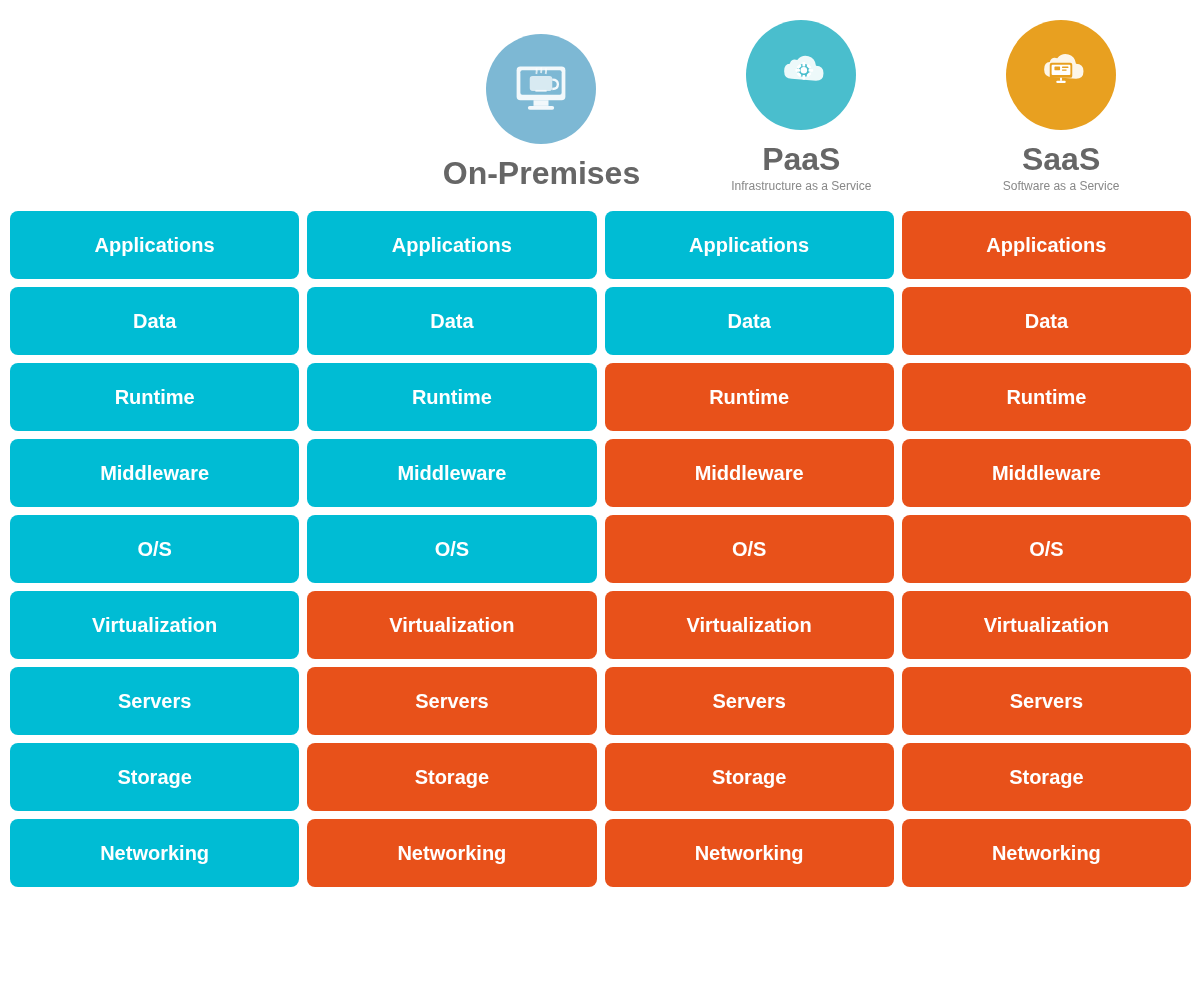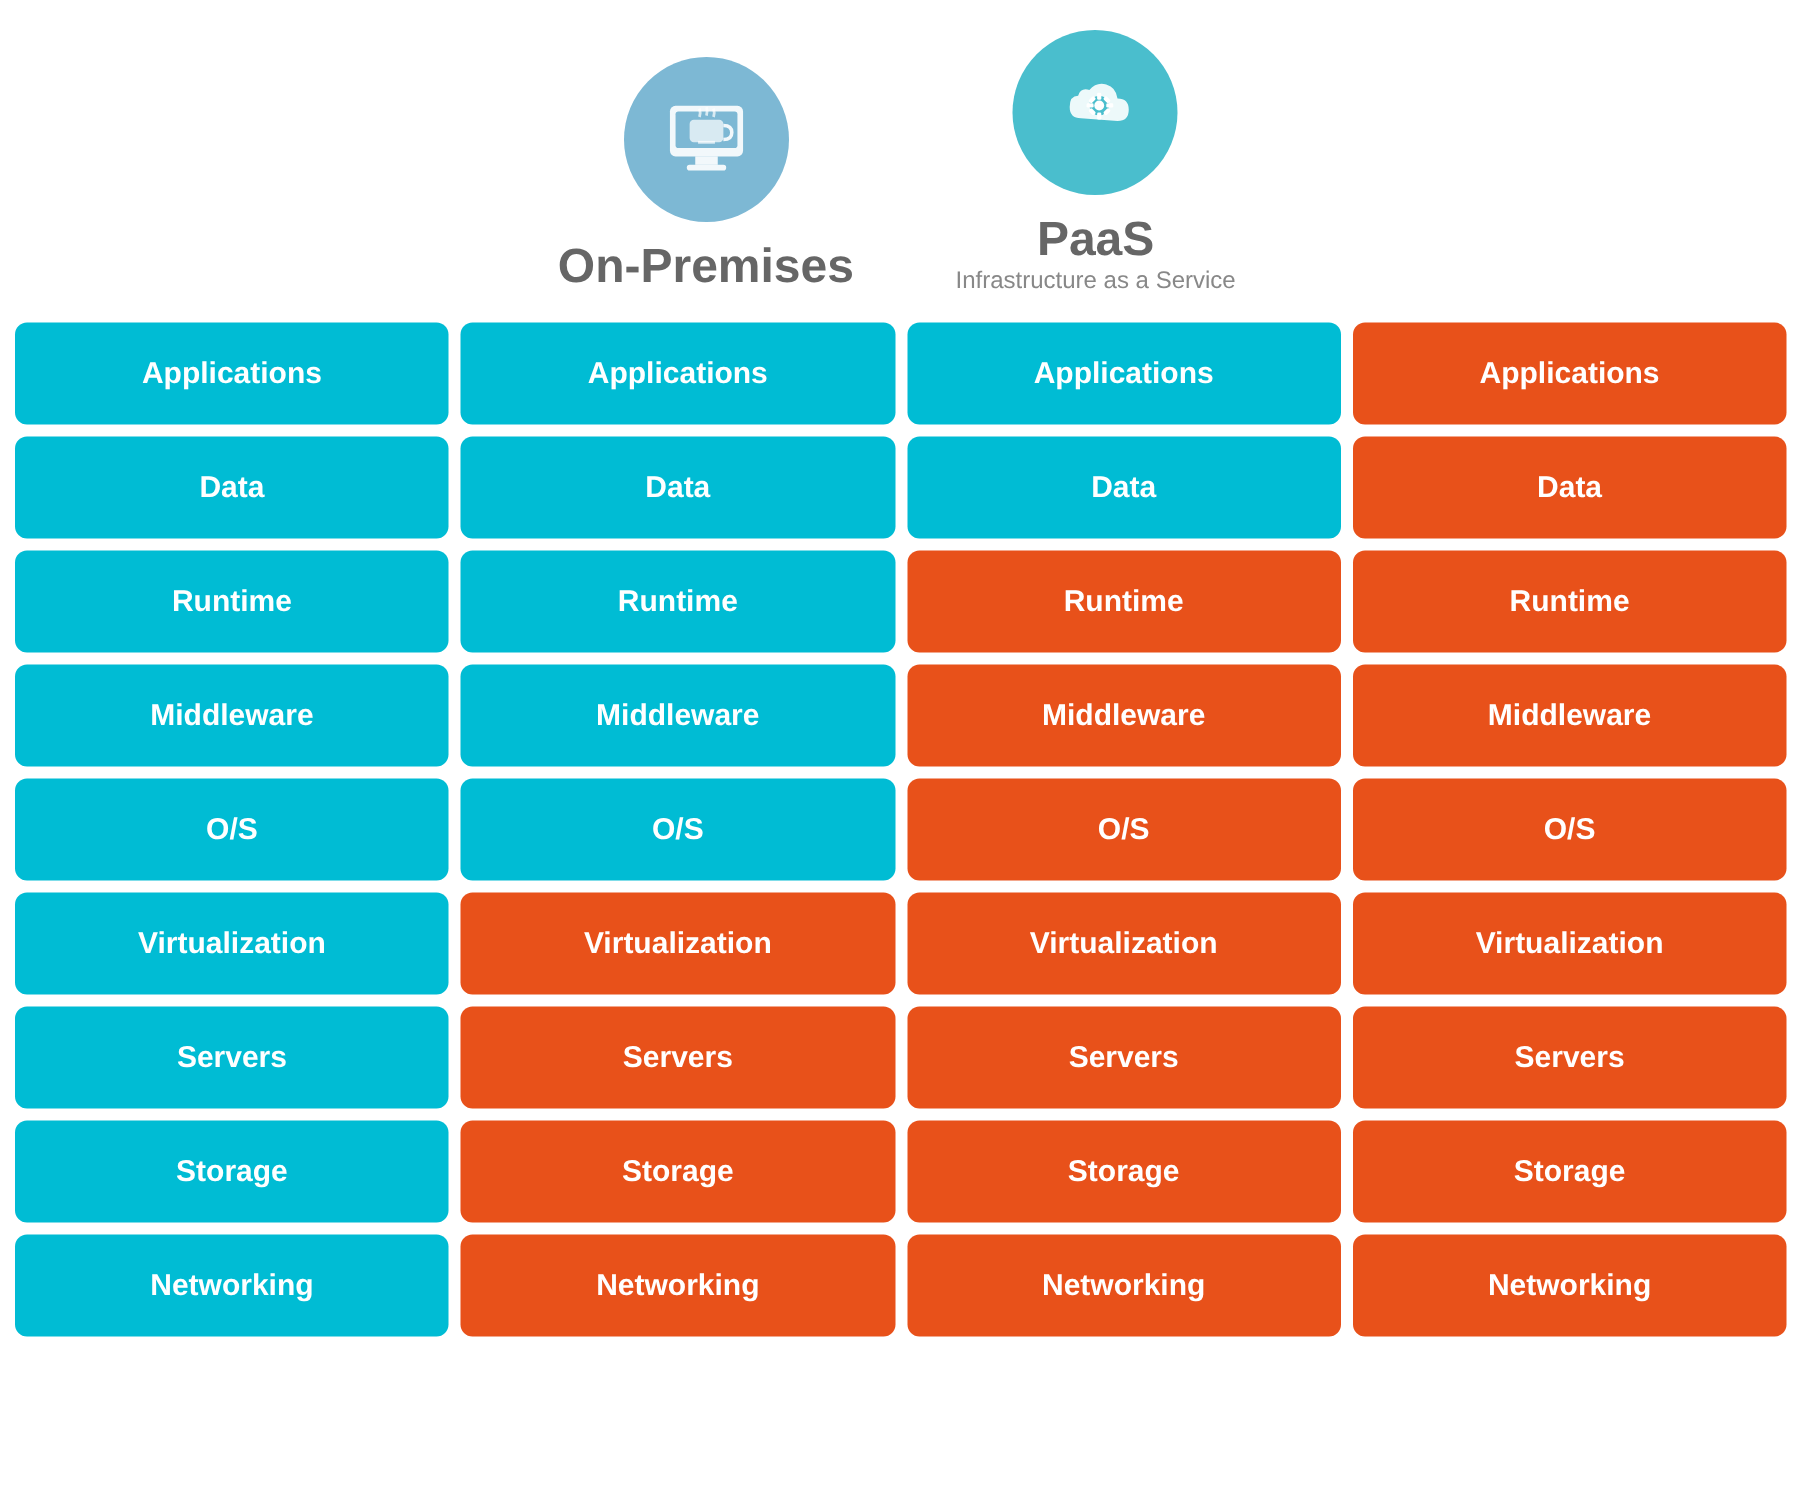--- a/index.html
+++ b/index.html
@@ -10,21 +10,21 @@
       min-height: 999px;
       display: flex;
       flex-direction: column;
       align-items: center;
       padding: 20px 10px 20px 10px;
     }
 
     .header-row {
       display: flex;
       width: 100%;
-      justify-content: center;
+      justify-content: flex-end;
       align-items: flex-end;
       margin-bottom: 18px;
     }
 
     .column-header {
       display: flex;
       flex-direction: column;
       align-items: center;
       width: 22%;
     }
@@ -47,21 +47,21 @@
 
     .col-title {
       font-size: 32px;
       font-weight: bold;
       color: #666;
       line-height: 1.1;
       text-align: center;
     }
 
     .col-subtitle {
-      font-size: 16px;
+      font-size: 12px;
       color: #888;
       text-align: center;
       margin-top: 2px;
     }
 
     .grid {
       width: 100%;
       display: flex;
       flex-direction: column;
       gap: 8px;
@@ -132,20 +132,38 @@
         <rect x="39" y="29" width="3" height="5" rx="1" fill="white" transform="rotate(45 40.5 31.5)"></rect>
         <rect x="28.5" y="29" width="3" height="5" rx="1" fill="white" transform="rotate(-45 30 31.5)"></rect>
         <rect x="39" y="20.5" width="3" height="5" rx="1" fill="white" transform="rotate(-45 40.5 23)"></rect>
       </svg>
     </div>
     <div class="col-title">PaaS</div>
     <div class="col-subtitle">Infrastructure as a Service</div>
   </div>
 
 
+  <div class="column-header">
+    <div class="icon-circle" style="background-color:#E8A020;">
+      <svg viewBox="0 0 64 64" xmlns="http://www.w3.org/2000/svg">
+
+        <path d="M48 36 Q56 36 56 28 Q56 20 48 20 Q47 12 40 10 Q33 8 28 14 Q22 12 20 18 Q14 18 14 26 Q14 34 22 34 Z" fill="white" opacity="0.9"></path>
+
+        <rect x="20" y="19" width="24" height="16" rx="2" fill="#E8A020"></rect>
+        <rect x="22" y="21" width="20" height="11" rx="1" fill="white"></rect>
+        <rect x="25" y="23" width="6" height="4" rx="0.5" fill="#E8A020"></rect>
+        <rect x="33" y="23" width="7" height="1.5" rx="0.5" fill="#E8A020"></rect>
+        <rect x="33" y="26" width="5" height="1.5" rx="0.5" fill="#E8A020"></rect>
+        <line x1="32" y1="35" x2="32" y2="38" stroke="white" stroke-width="2"></line>
+        <rect x="27" y="38" width="10" height="2.5" rx="1" fill="white"></rect>
+      </svg>
+    </div>
+    <div class="col-title">SaaS</div>
+    <div class="col-subtitle">Software as a Service</div>
+  </div>
 </div>
 
 <div class="grid" id="main-grid">
 <div class="grid-row">
       <div class="cell cyan">Applications</div>
       <div class="cell cyan">Applications</div>
       <div class="cell cyan">Applications</div>
       <div class="cell orange">Applications</div>
     </div>
     <div class="grid-row">

